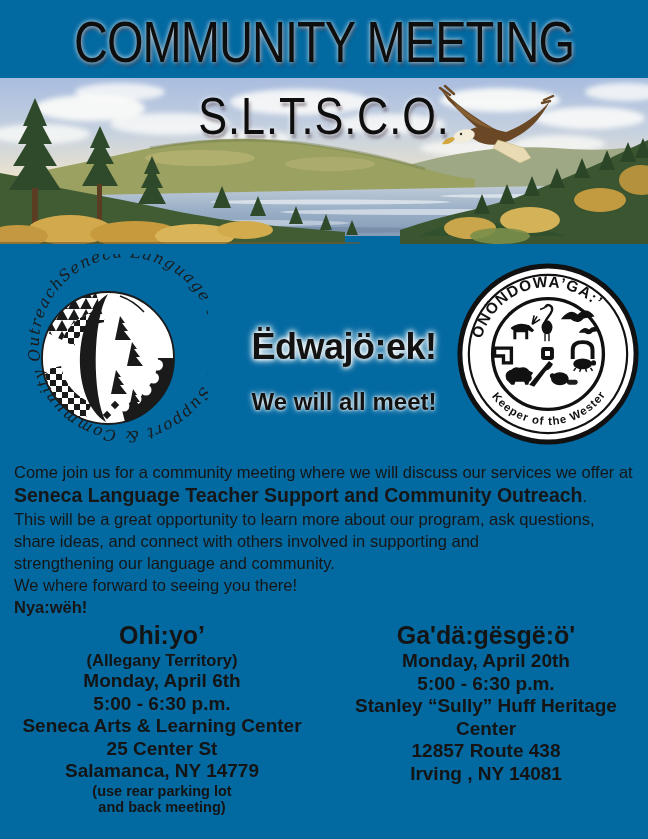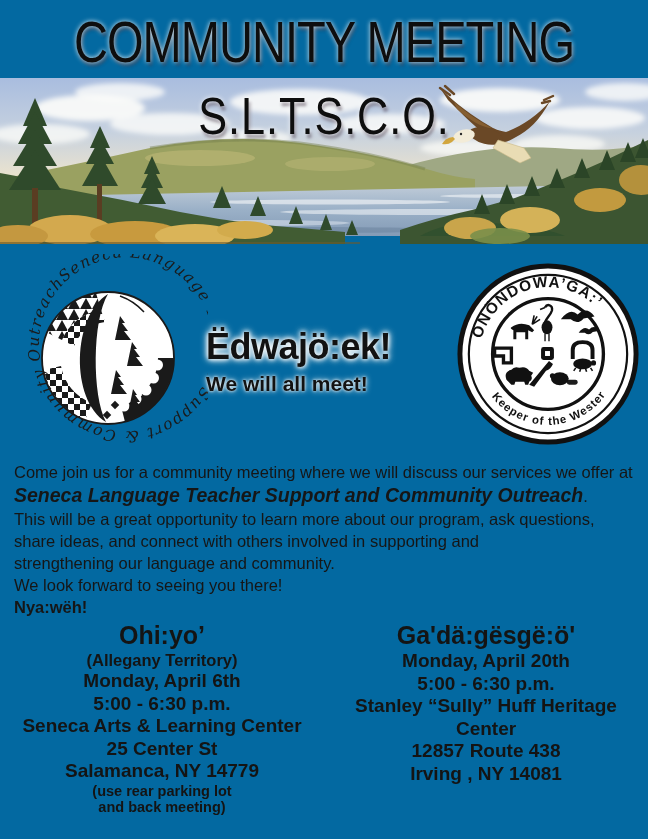--- a/index.html
+++ b/index.html
@@ -14,29 +14,29 @@
   .subtitle{position:absolute;top:86px;left:0;width:648px;text-align:center;
          font-size:46px;font-weight:500;letter-spacing:1px;color:#0e0e0e;z-index:5;
          transform:scale(.94,1.12);transform-origin:center top;
          text-shadow:0 0 5px rgba(255,255,255,.85), 2px 3px 3px rgba(55,40,55,.5);}
 
   .banner{position:absolute;top:78px;left:0;width:648px;height:166px;display:block;}
 
   .logo-left{position:absolute;top:254px;left:8px;width:200px;height:204px;}
   .logo-right{position:absolute;top:260px;left:454px;width:188px;height:188px;}
 
-  .center-msg{position:absolute;top:326px;left:206px;width:264px;text-align:left;}
+  .center-msg{position:absolute;top:326px;left:212px;width:264px;text-align:center;}
   .center-msg .big{font-size:36px;font-weight:bold;letter-spacing:-.5px;
       text-shadow:0 0 4px #fff,0 0 6px #fff,0 0 8px rgba(255,255,255,.9);}
-  .center-msg .small{font-size:21px;font-weight:bold;margin-top:4px;
+  .center-msg .small{font-size:24px;font-weight:bold;margin-top:20px;
       text-shadow:0 0 3px #fff,0 0 6px #fff;}
 
   .intro{position:absolute;top:461px;left:14px;width:620px;text-align:left;
          font-size:16.5px;line-height:22px;color:#161616;}
-  .intro .feature{font-size:19.5px;font-weight:bold;font-style:italic;line-height:25px;}
+  .intro .feature{font-size:19.5px;font-weight:bold;line-height:25px;}
   .intro .thanks{font-weight:bold;}
 
   .events{position:absolute;top:621px;left:0;width:648px;display:flex;}
   .event{text-align:center;font-weight:bold;color:#141414;}
   .event.left{width:324px;}
   .event.right{width:324px;}
   .ev-name{font-size:25px;line-height:29px;}
   .ev-territory{font-size:16.5px;line-height:20px;}
   .ev-line{font-size:19px;line-height:22.5px;}
   .ev-note{font-size:14.5px;line-height:16.5px;}
@@ -286,21 +286,21 @@
       </g>
     </g>
   </svg>
 
   <div class="intro">
     <div>Come join us for a community meeting where we will discuss our services we offer at</div>
     <div><span class="feature">Seneca Language Teacher Support and Community Outreach</span><span>.</span></div>
     <div>This will be a great opportunity to learn more about our program, ask questions,</div>
     <div>share ideas, and connect with others involved in supporting and</div>
     <div>strengthening our language and community.</div>
-    <div>We look forward to seeing you there!</div>
+    <div>We where forward to seeing you there!</div>
     <div class="thanks">Nya:wëh!</div>
   </div>
 
   <div class="events">
     <div class="event left">
       <div class="ev-name">Ohi:yo’</div>
       <div class="ev-territory">(Allegany Territory)</div>
       <div class="ev-line">Monday, April 6th</div>
       <div class="ev-line">5:00 - 6:30 p.m.</div>
       <div class="ev-line">Seneca Arts &amp; Learning Center</div>

